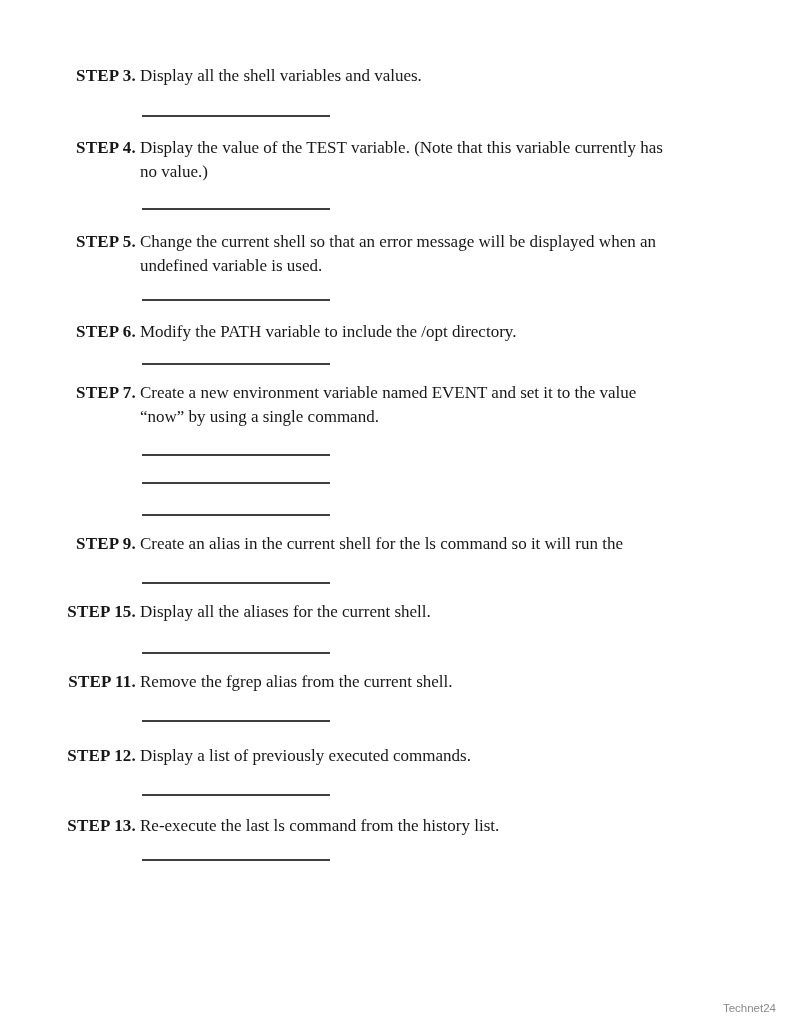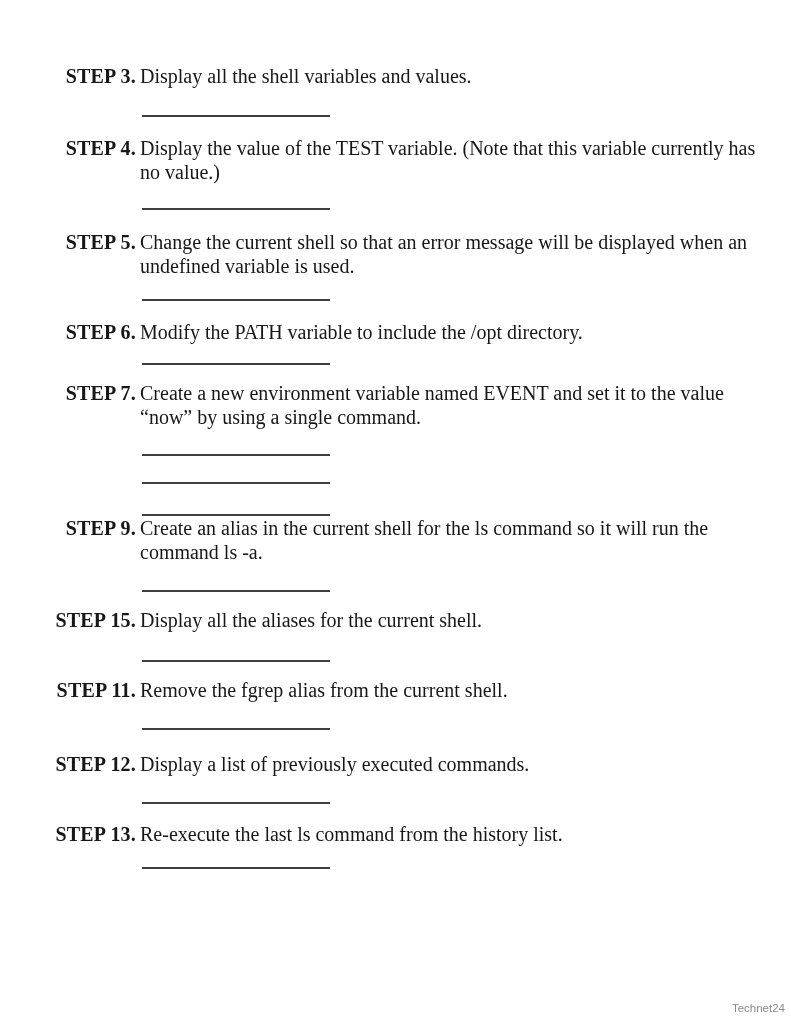--- a/index.html
+++ b/index.html
@@ -10,21 +10,21 @@
     height: 1024px;
     background: #ffffff;
     overflow: hidden;
     font-family: "Liberation Serif", serif;
     color: #171717;
   }
   .step {
     position: relative;
     padding-left: 140px;
     width: 755px;
-    font-size: 20px;
+    font-size: 17px;
     line-height: 24px;
   }
   .step-label {
     position: absolute;
     left: 0;
     top: 0;
     width: 136px;
     text-align: right;
     font-weight: bold;
     letter-spacing: 0.2px;
@@ -34,21 +34,21 @@
     white-space: nowrap;
   }
   .answer-line {
     margin-left: 142px;
     width: 188px;
     height: 0;
     border-top: 2px solid #3f3f3f;
   }
   .footer {
     position: absolute;
-    right: 6px;
+    right: 15px;
     bottom: 10px;
     font-family: "Liberation Sans", sans-serif;
     font-size: 11.5px;
     color: #8a8a8a;
   }
 </style>
 </head>
 <body>
 
 <div class="page">
@@ -92,25 +92,24 @@
     <div class="step-text">
       <div class="line">Create a new environment variable named EVENT and set it to the value</div>
       <div class="line">“now” by using a single command.</div>
     </div>
   </section>
   <div class="answer-line" style="margin-top:25px"></div>
 
   <div class="answer-line" style="margin-top:26px"></div>
   <div class="answer-line" style="margin-top:30px"></div>
 
-  <section class="step" style="">
+  <section class="step" style="margin-top:16px">
     <span class="step-label">STEP 9.</span>
     <div class="step-text">
       <div class="line">Create an alias in the current shell for the ls command so it will run the</div>
-      <div class="line">command ls -a.</div>
     </div>
   </section>
   <div class="answer-line" style="margin-top:26px"></div>
 
   <section class="step" style="margin-top:16px">
     <span class="step-label">STEP 15.</span>
     <div class="step-text">
       <div class="line">Display all the aliases for the current shell.</div>
     </div>
   </section>

